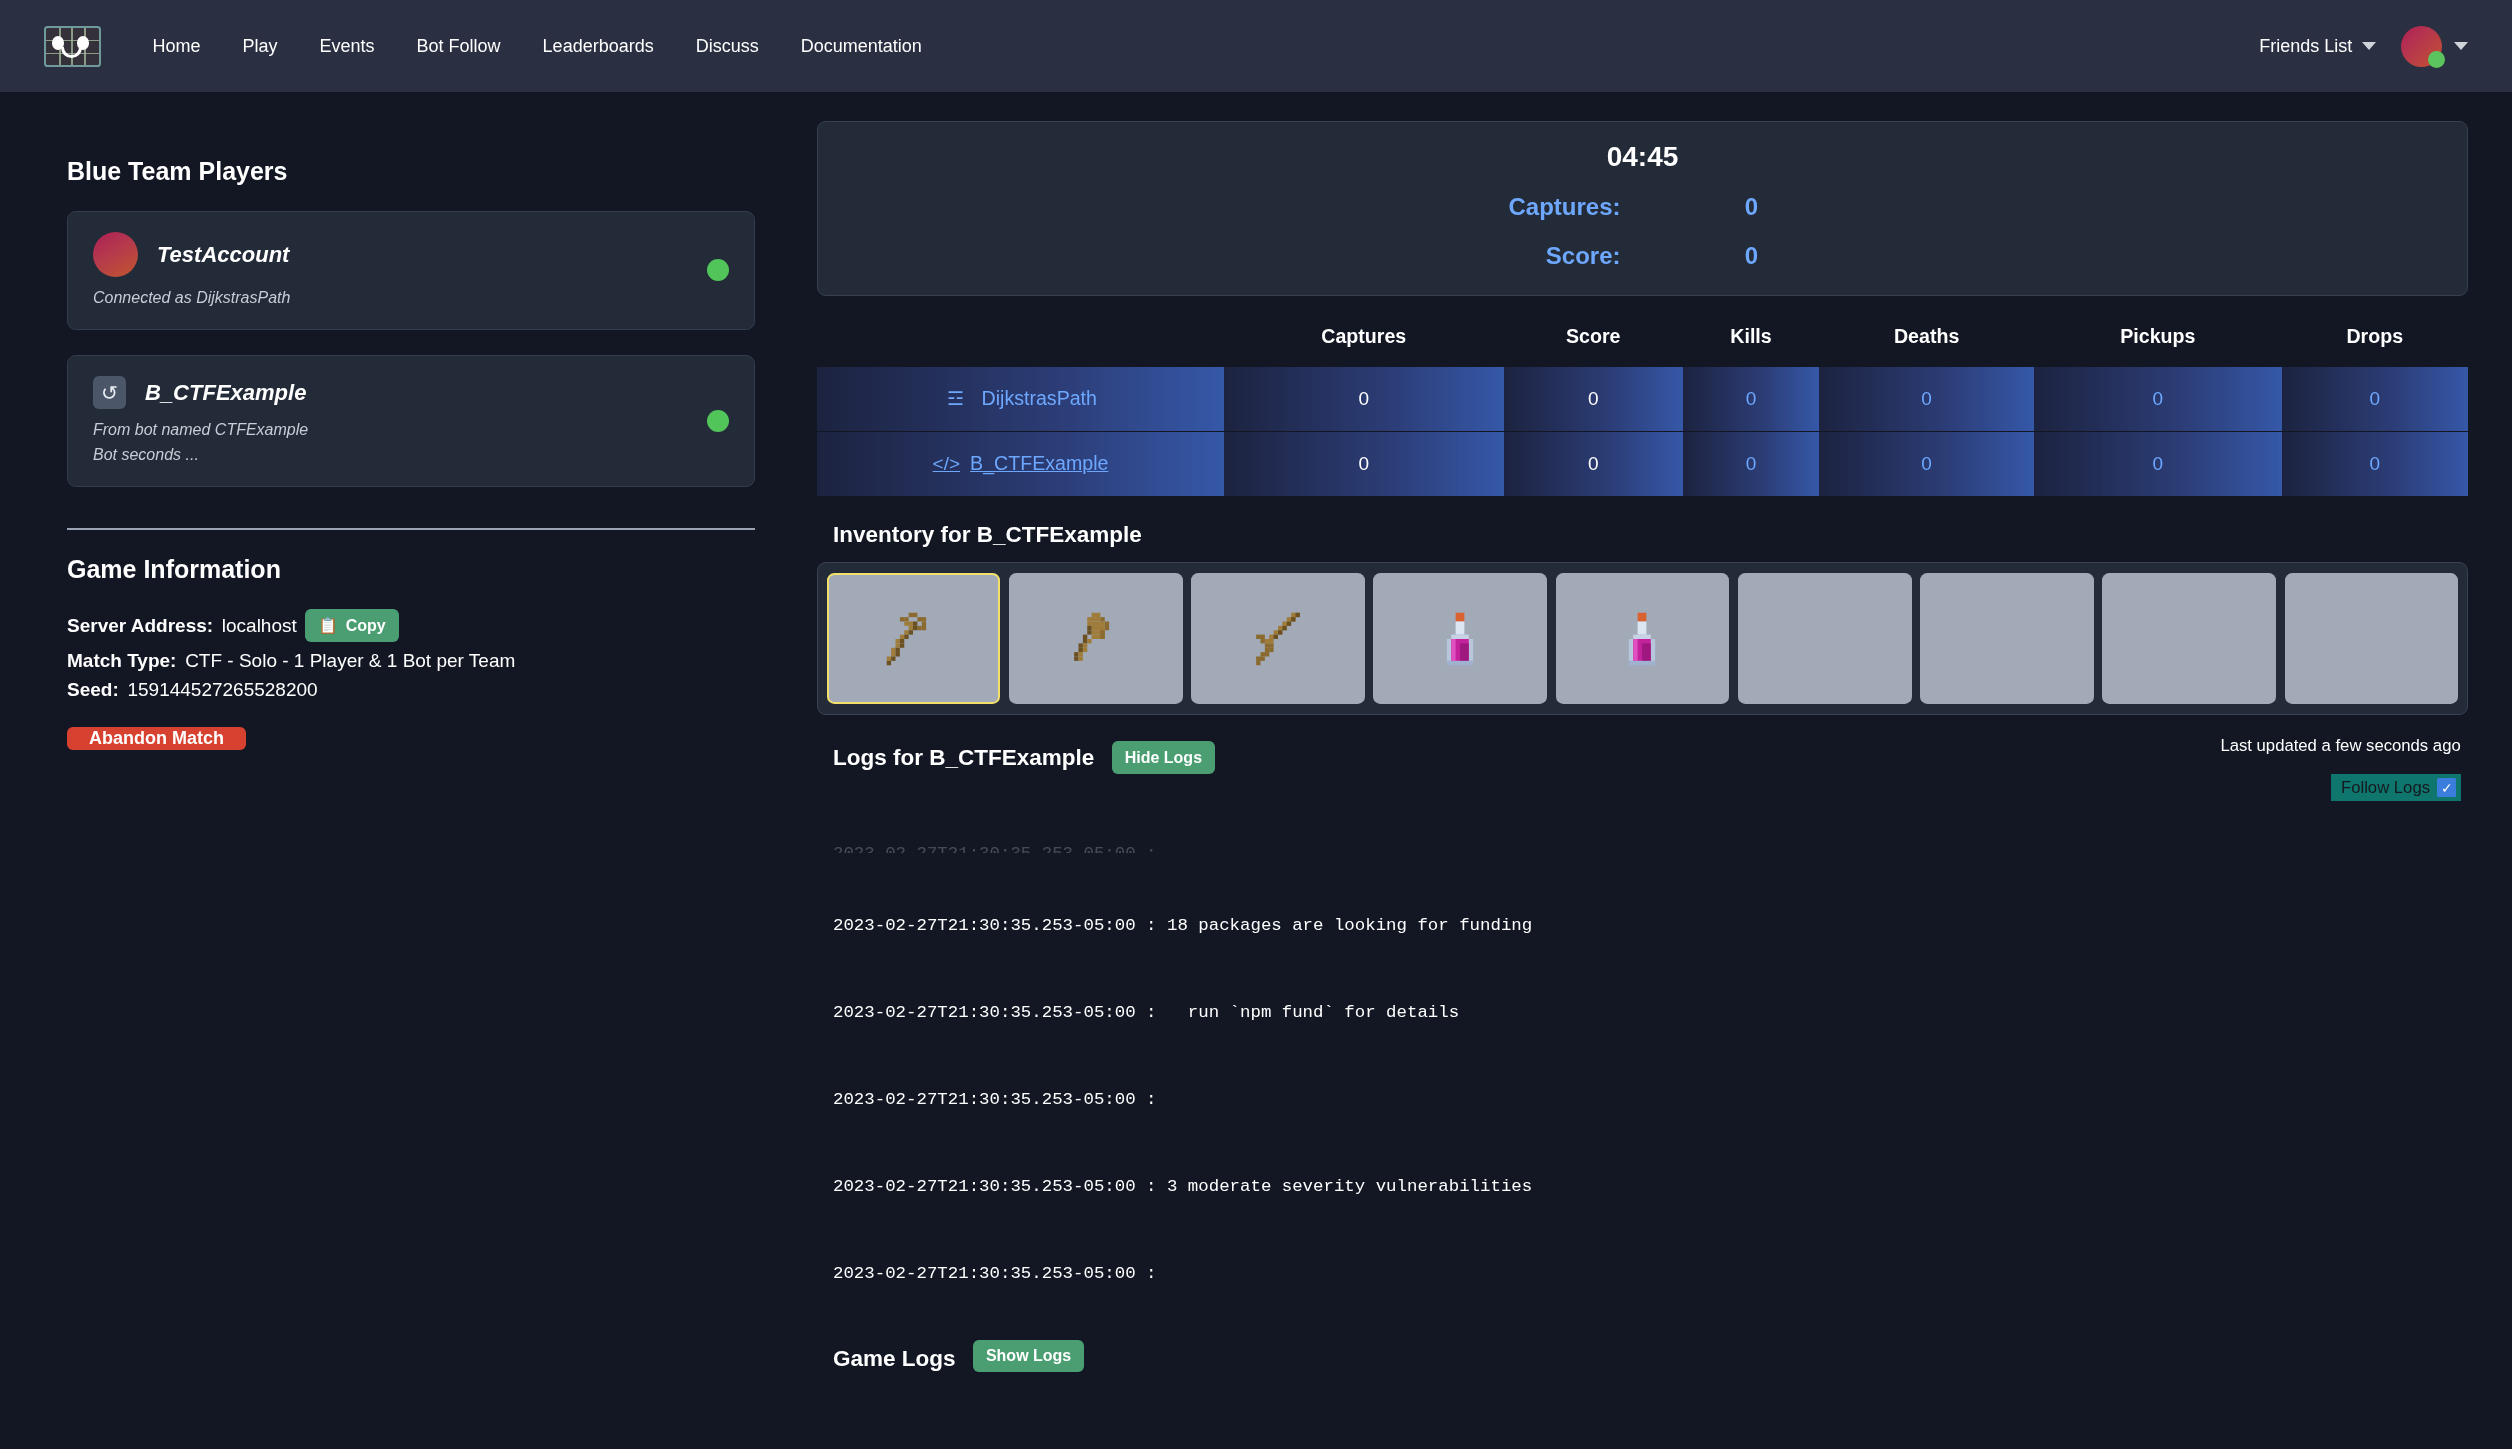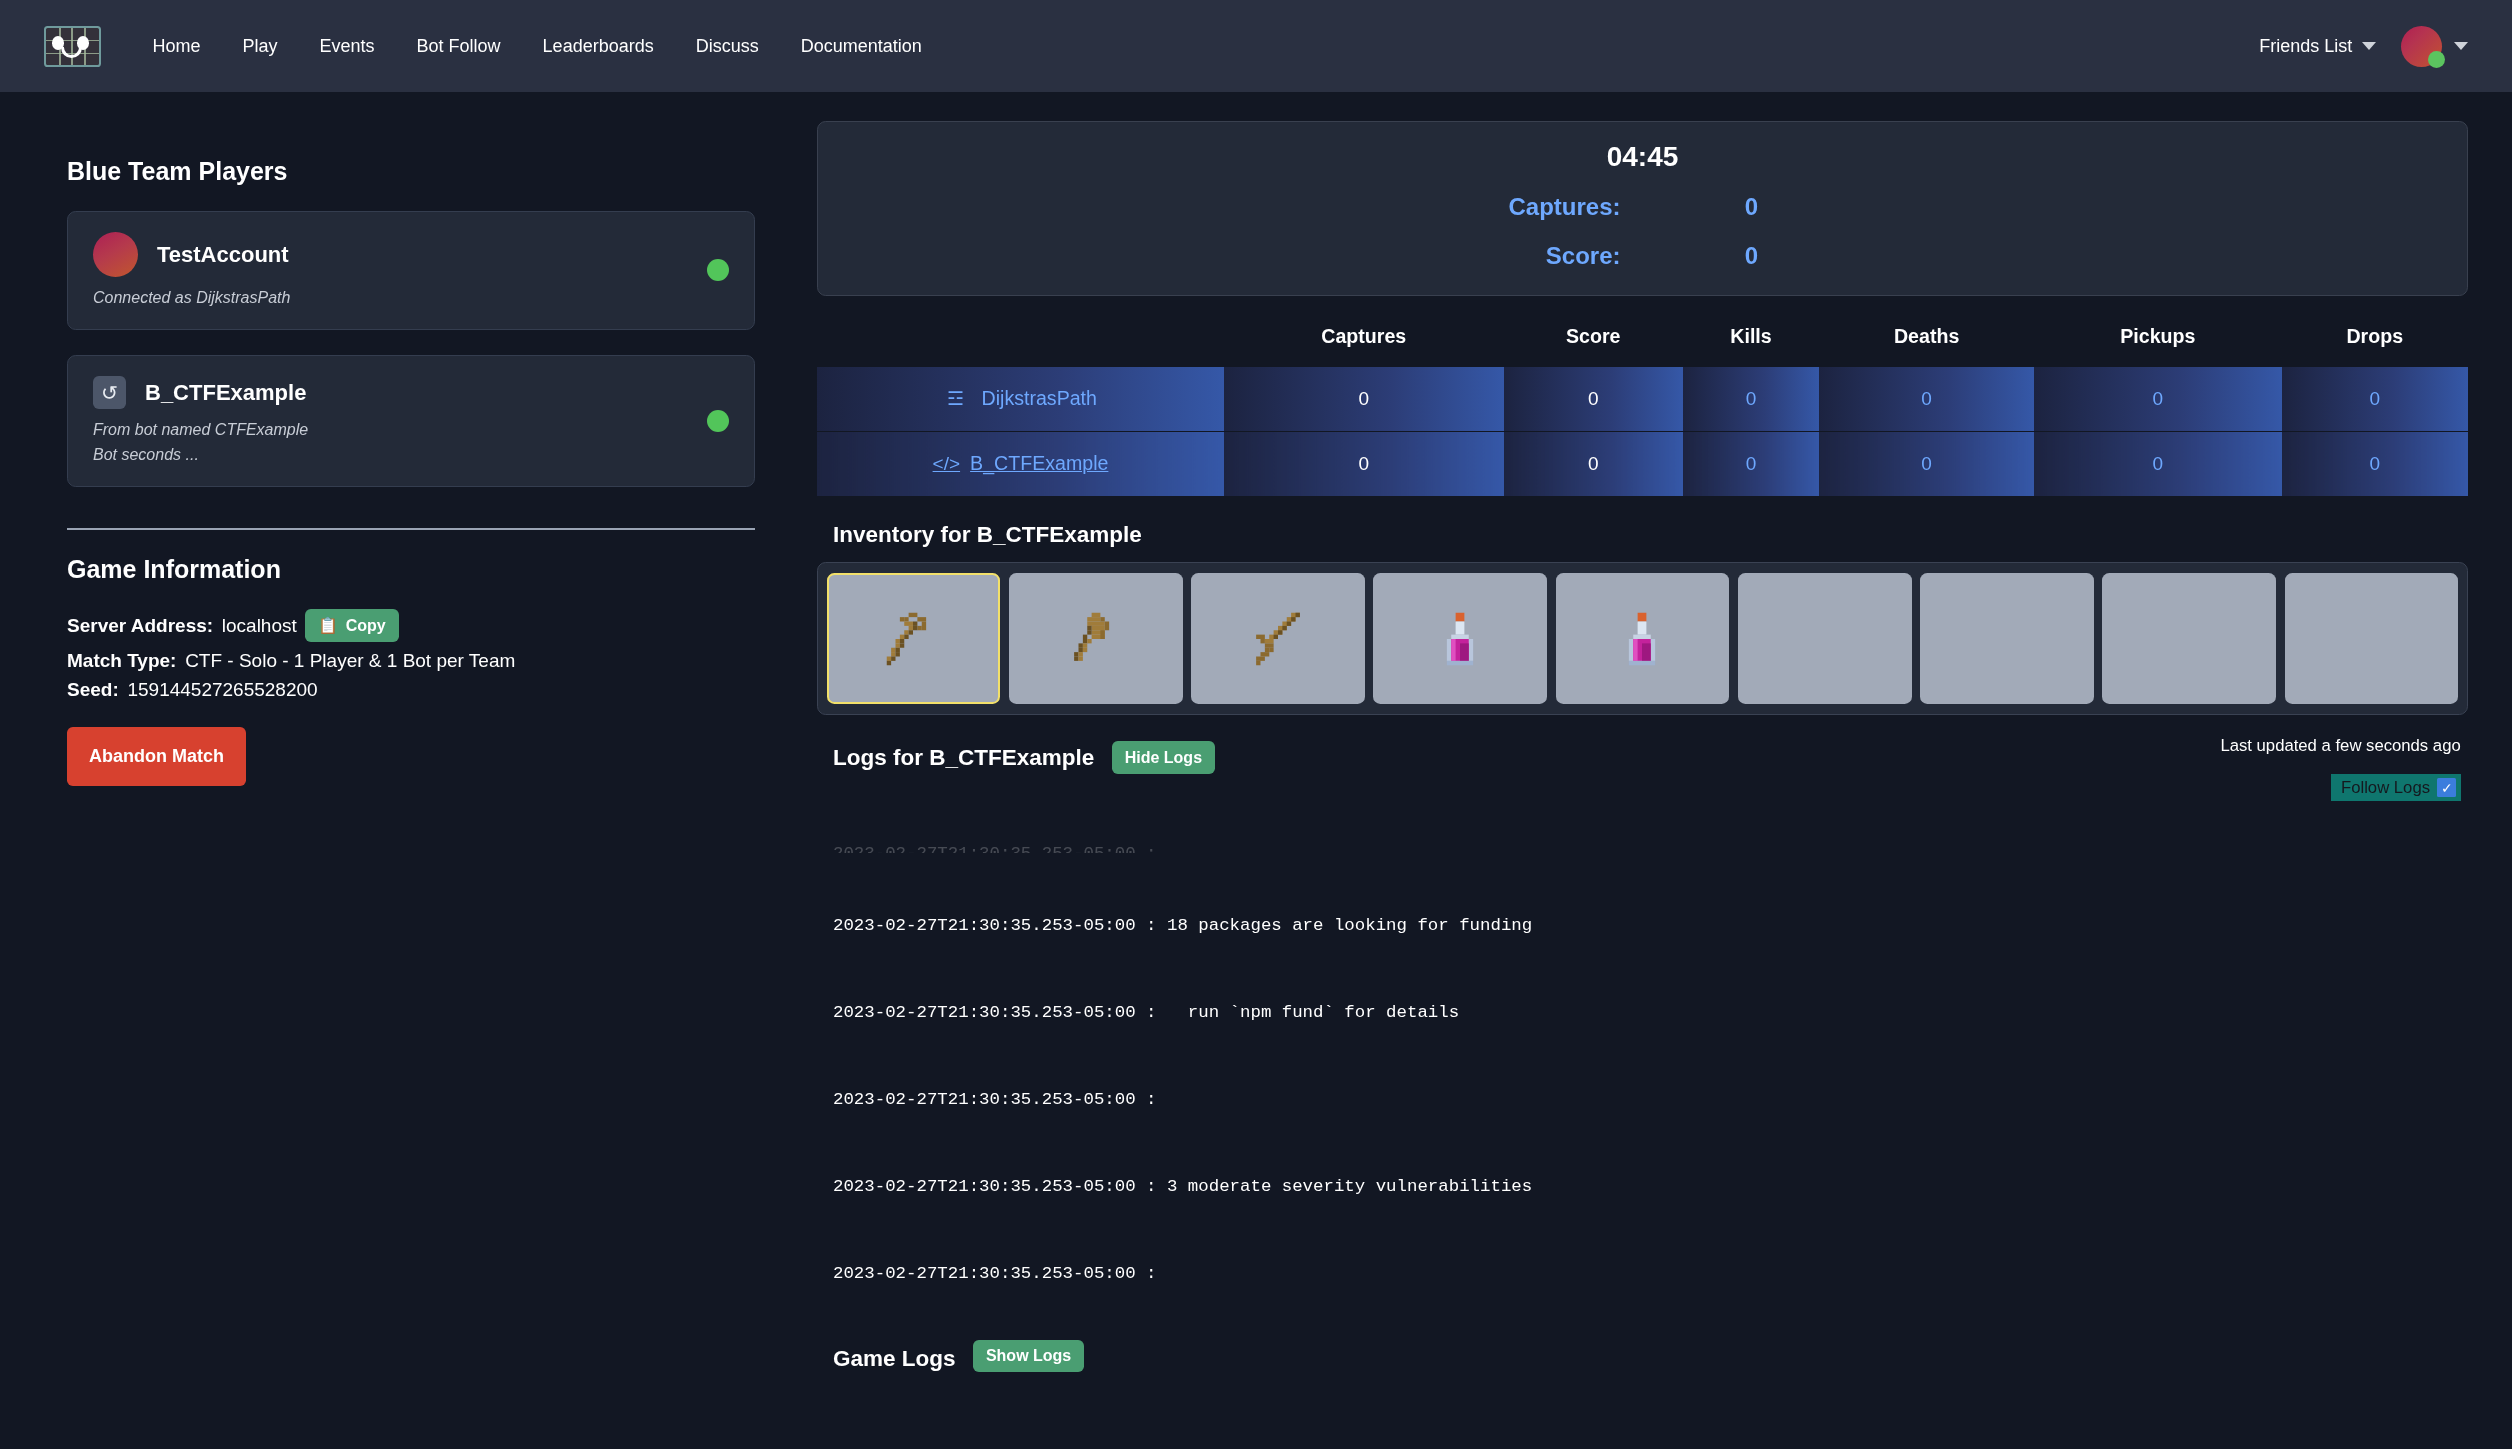--- a/index.html
+++ b/index.html
@@ -117,21 +117,21 @@
     width: 45px; height: 45px; border-radius: 50%;
     background: linear-gradient(150deg, #ad1f55 0%, #b53a4c 45%, #c1572d 100%);
     flex: none;
   }
   .bot-icon {
     width: 33px; height: 33px; border-radius: 5.8px;
     background: #4c5669; color: #e8ecf2;
     display: flex; align-items: center; justify-content: center;
     font-size: 20.4px; flex: none;
   }
-  .pc-name { color: #ffffff; font-size: 22px; font-weight: bold; }
+  .pc-name { color: #ffffff; font-size: 22px; font-weight: bold; font-style: italic; }
   .pc-sub {
     color: #c8cdd6; font-size: 16px; font-style: italic;
     margin-top: 11.6px;
   }
   .pc-sub.tight { margin-top: 7.3px; }
 
   .divider {
     height: 1.5px; background: #9aa4b4;
     margin: 41px 23px 25px 23px;
   }
@@ -142,21 +142,21 @@
   }
   .gi-label { font-weight: bold; }
   .btn {
     border: none; border-radius: 5.8px;
     color: #ffffff; font-size: 16px; font-weight: bold;
     padding: 7.3px 13px; cursor: pointer;
     font-family: "Liberation Sans", sans-serif;
     display: inline-flex; align-items: center; gap: 7.3px;
   }
   .btn-green { background: #4a9e72; }
-  .btn-red { background: #d7412f; font-size: 18px; padding: 19px 22px; }
+  .btn-red { background: #d7412f; font-size: 18px; padding: 1px 22px; }
   .abandon-wrap { margin: 26px 23px 0 23px; }
 
   
   .scorepanel {
     background: #232a38;
     border: 0.7px solid #39404f;
     border-radius: 8.7px;
     padding: 19px 0 25px 0;
     text-align: center;
   }

